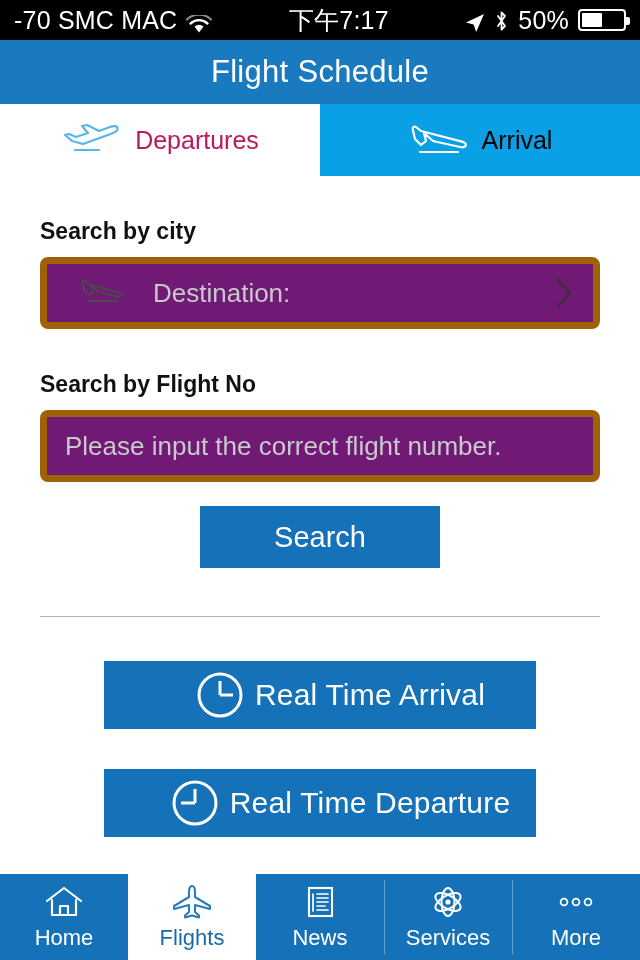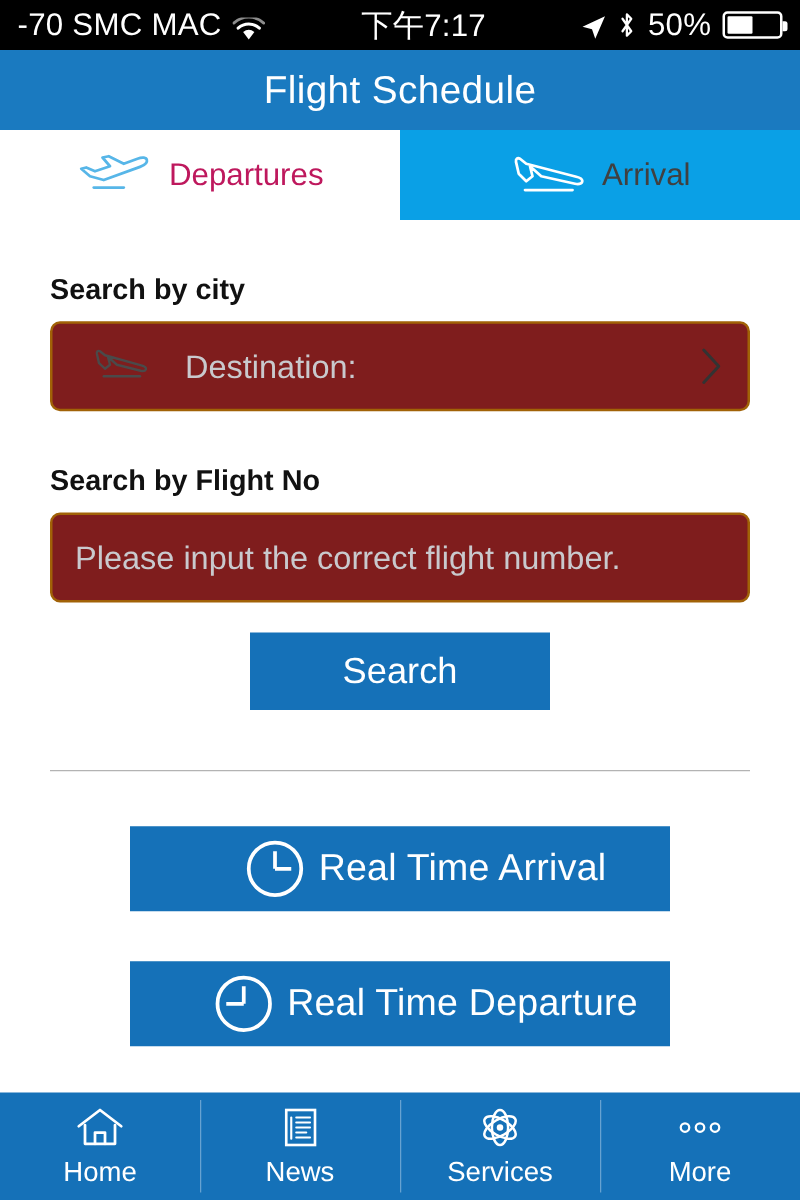--- a/index.html
+++ b/index.html
@@ -38,33 +38,33 @@
   .header {
     height:64px; background:#1a7ac0; color:#fff;
     display:flex; align-items:center; justify-content:center;
   }
   .header-title { font-size:31px; font-weight:400; letter-spacing:.3px; }
 
   
   .tabs { display:flex; height:72px; }
   .tab { flex:1; display:flex; align-items:center; justify-content:center; gap:12px; }
   .tab.departures { background:#ffffff; color:#be185d; }
-  .tab.arrival { background:#0aa0e6; color:#404040; }
+  .tab.arrival { background:#0aa0e6; color:#000000; }
   .tab-label { font-size:25px; }
   .tab-icon { width:62px; height:34px; display:block; flex:0 0 auto; }
 
   
   .content { padding:0 40px; }
   .field-label {
     font-size:23px; color:#111; font-weight:700;
     margin-top:42px; margin-bottom:12px;
   }
   .input-box {
-    height:72px; border:2px solid #a16207; border-radius:8px;
-    background:#7f1d1d; display:flex; align-items:center; padding:0 18px;
+    height:72px; border:7px solid #a16207; border-radius:8px;
+    background:#701a75; display:flex; align-items:center; padding:0 18px;
   }
   .dest-icon { width:46px; height:30px; flex:0 0 auto; margin-left:14px; }
   .placeholder { color:#c9c9cd; font-size:26px; flex:1; }
   .dest-placeholder { margin-left:28px; }
   .chev { width:22px; height:34px; flex:0 0 auto; }
 
   .search-wrap { display:flex; justify-content:center; margin-top:24px; }
   .search-btn {
     width:240px; height:62px; background:#1571b8; color:#fff;
     border:none; font-size:29px; font-family:inherit; cursor:pointer;
@@ -230,20 +230,30 @@
           <g stroke="#ffffff" stroke-width="2.2" fill="none" stroke-linejoin="round" stroke-linecap="round">
             <path d="M4 18 L21 5 L38 18"></path>
             <path d="M9 17 L9 32 L33 32 L33 17"></path>
             <path d="M17 32 L17 23 L25 23 L25 32"></path>
           </g>
         </svg>
       </span>
       <span class="nav-label">Home</span>
     </div>
 
+    <div class="navitem active">
+      <span class="nav-icon">
+        <svg viewBox="0 0 42 38" width="42" height="38">
+          <g stroke="#2b7cb8" stroke-width="2.1" fill="none" stroke-linejoin="round" stroke-linecap="round">
+            <path d="M21 3 C23 3 24 5.5 24 9 L24 14 L39 23 L39 26 L24 22 L24 29 L28 32.5 L28 34.5 L21 32.5 L14 34.5 L14 32.5 L18 29 L18 22 L3 26 L3 23 L18 14 L18 9 C18 5.5 19 3 21 3 Z"></path>
+          </g>
+        </svg>
+      </span>
+      <span class="nav-label">Flights</span>
+    </div>
 
     <div class="navitem">
       <span class="nav-icon">
         <svg viewBox="0 0 42 38" width="42" height="38">
           <rect x="10" y="5" width="23" height="28" stroke="#ffffff" stroke-width="2.1" fill="none"></rect>
           <g stroke="#ffffff" stroke-width="1.7" stroke-linecap="round">
             <path d="M14 11 L14 28"></path>
             <path d="M18 11 L29 11"></path>
             <path d="M18 15 L29 15"></path>
             <path d="M18 19 L29 19"></path>

